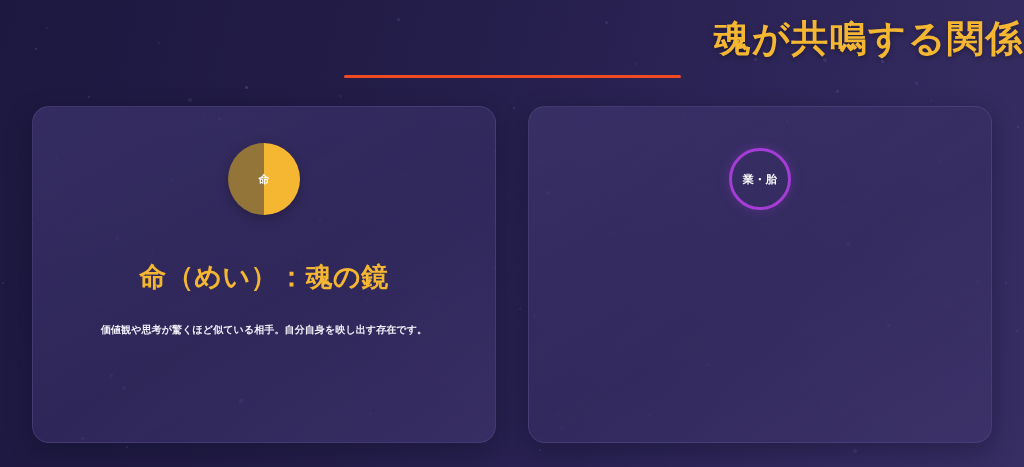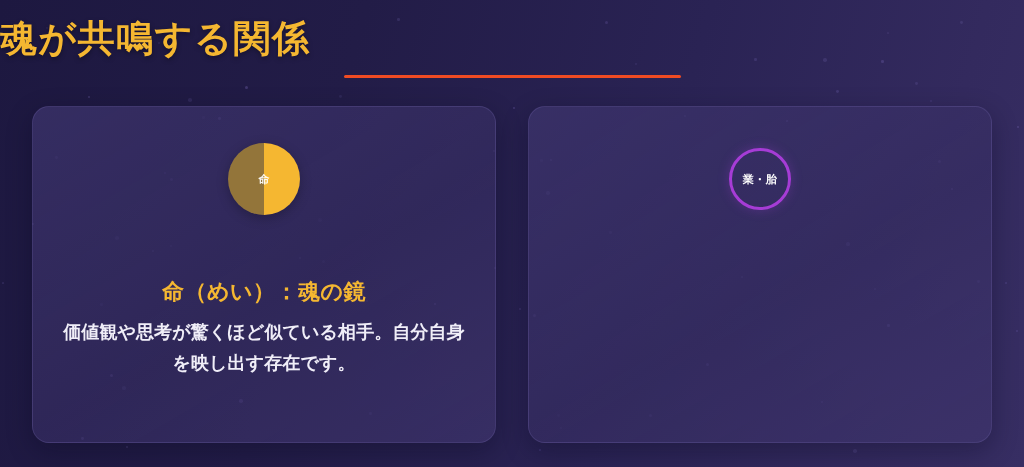--- a/index.html
+++ b/index.html
@@ -49,21 +49,21 @@
     width: 1024px;
     height: 467px;
     display: flex;
     flex-direction: column;
     align-items: center;
     padding-top: 16px;
   }
 
   
   #heading-block {
-    text-align: left;
+    text-align: right;
     width: 100%;
   }
   #page-title {
     font-size: 37px;
     font-weight: 700;
     color: #f5b731;
     letter-spacing: 1.5px;
     line-height: 1.25;
     text-shadow: 0 2px 5px rgba(0,0,0,.35);
   }
@@ -143,32 +143,32 @@
   .ring-circle .glyph {
     font-size: 11px;
     font-weight: 700;
     color: #ffffff;
     line-height: 1;
     letter-spacing: .5px;
   }
 
   
   .card-title {
-    font-size: 22px;
+    font-size: 27px;
     font-weight: 700;
     line-height: 1.35;
-    margin-top: 52px;
+    margin-top: 34px;
     letter-spacing: .5px;
   }
   .card-title.gold   { color: #f5b731; }
   .card-title.purple { color: #a63cd6; }
 
   .card-desc {
-    margin-top: 10px;
-    font-size: 18px;
+    margin-top: 25px;
+    font-size: 10px;
     font-weight: 700;
     line-height: 1.72;
     color: #f0eef8;
     max-width: 420px;
     letter-spacing: .1px;
   }
 </style>
 </head>
 <body>
 

